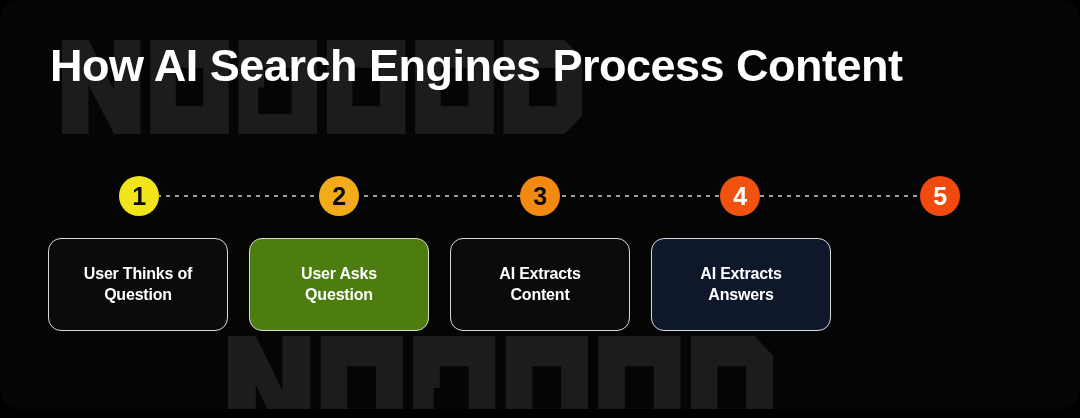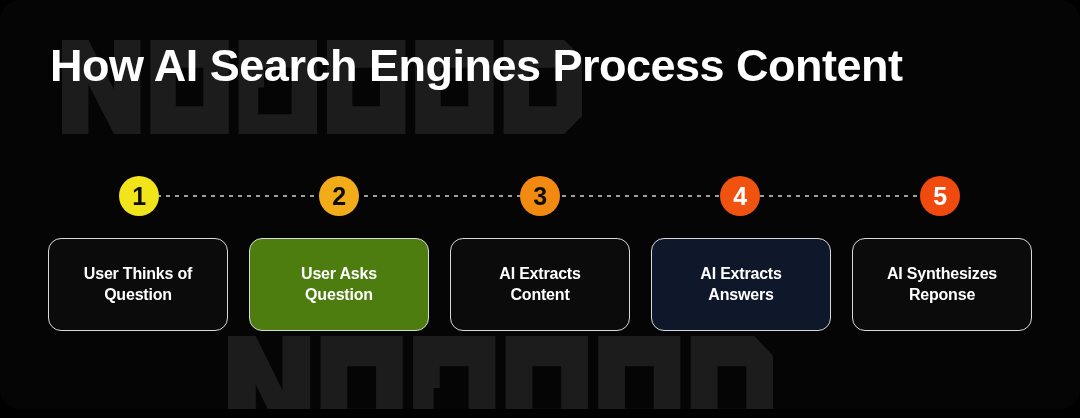--- a/index.html
+++ b/index.html
@@ -130,18 +130,14 @@
 Question</span>
   </div>
   <div class="step-card k3" style="background: rgb(11, 11, 11); border-color: rgb(217, 217, 217);">
     <span class="label">AI Extracts
 Content</span>
   </div>
   <div class="step-card k4" style="background: #0f172a; border-color: rgb(217, 217, 217);">
     <span class="label">AI Extracts
 Answers</span>
   </div>
-  <div class="step-card k5" style="background: rgb(11, 11, 11); border-color: rgb(217, 217, 217);">
-    <span class="label">AI Synthesizes
-Reponse</span>
-  </div>
 
 </div>
 
 </body></html>

